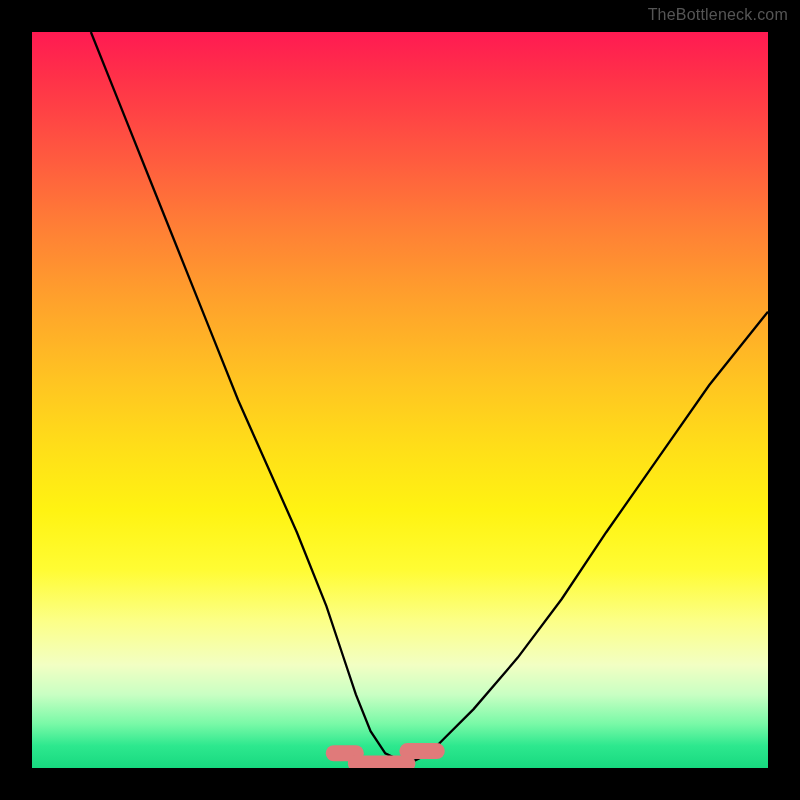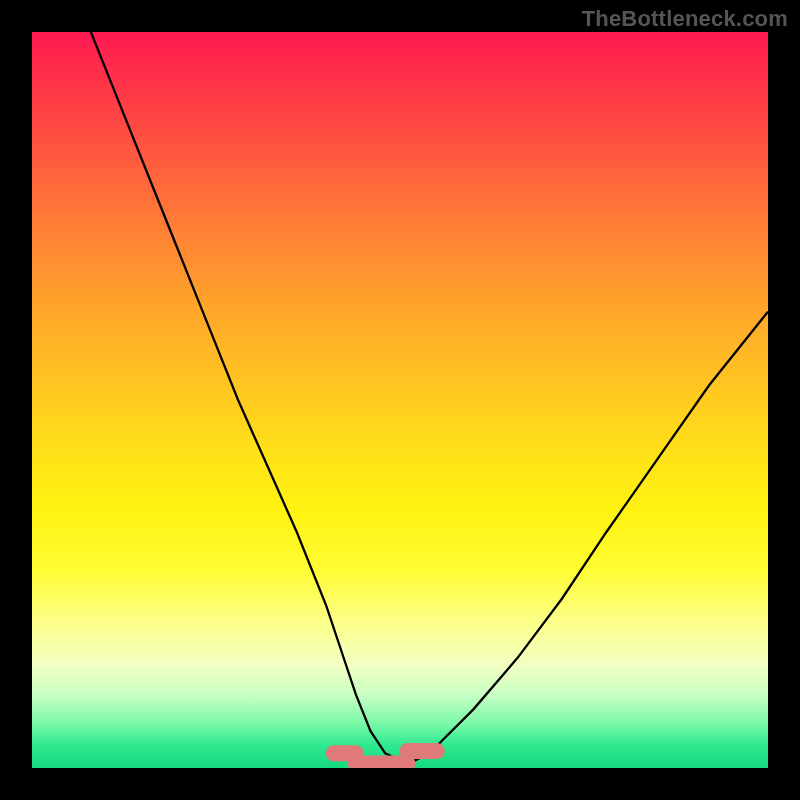--- a/index.html
+++ b/index.html
@@ -38,22 +38,22 @@
       #c9ffc3 90%,
       #79f9a7 94%,
       #2de88e 97%,
       #17d97f 100%);
   }
   .watermark {
     position: absolute;
     top: 6px;
     right: 12px;
     color: #555;
-    font-size: 22px;
-    font-weight: 700;
+    font-size: 16px;
+    font-weight: 400;
     letter-spacing: 0.2px;
     z-index: 5;
   }
   svg.curve {
     position: absolute;
     inset: 0;
     width: 100%;
     height: 100%;
   }
 </style>

